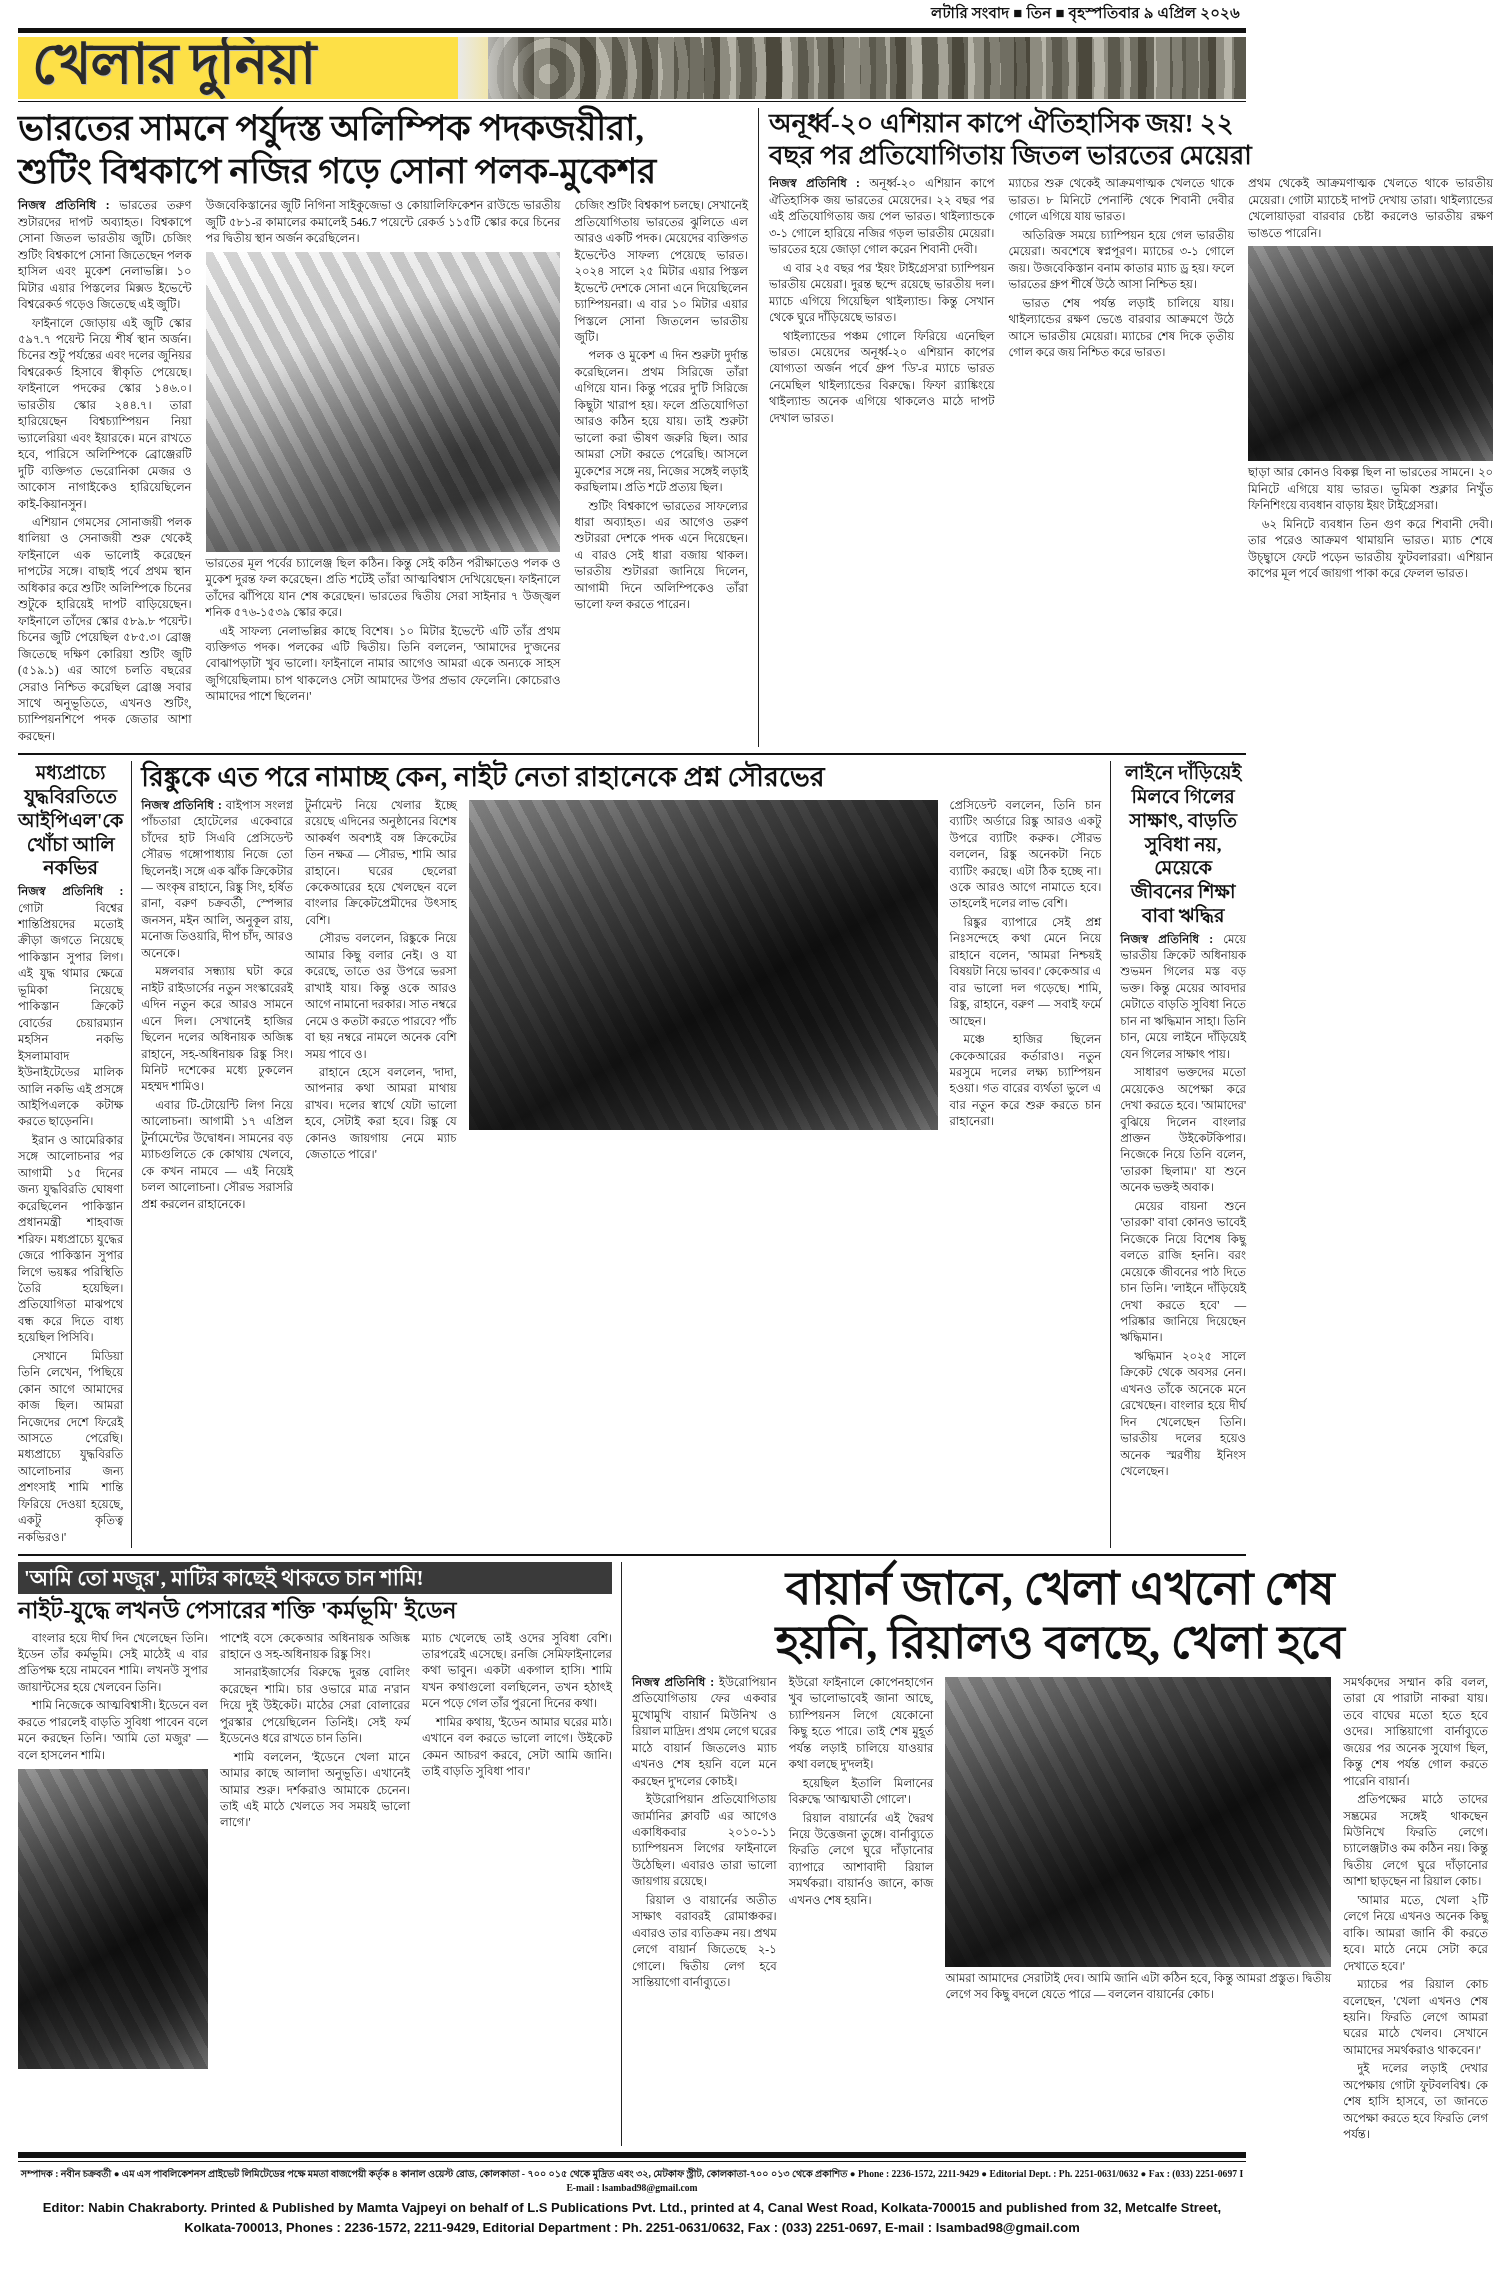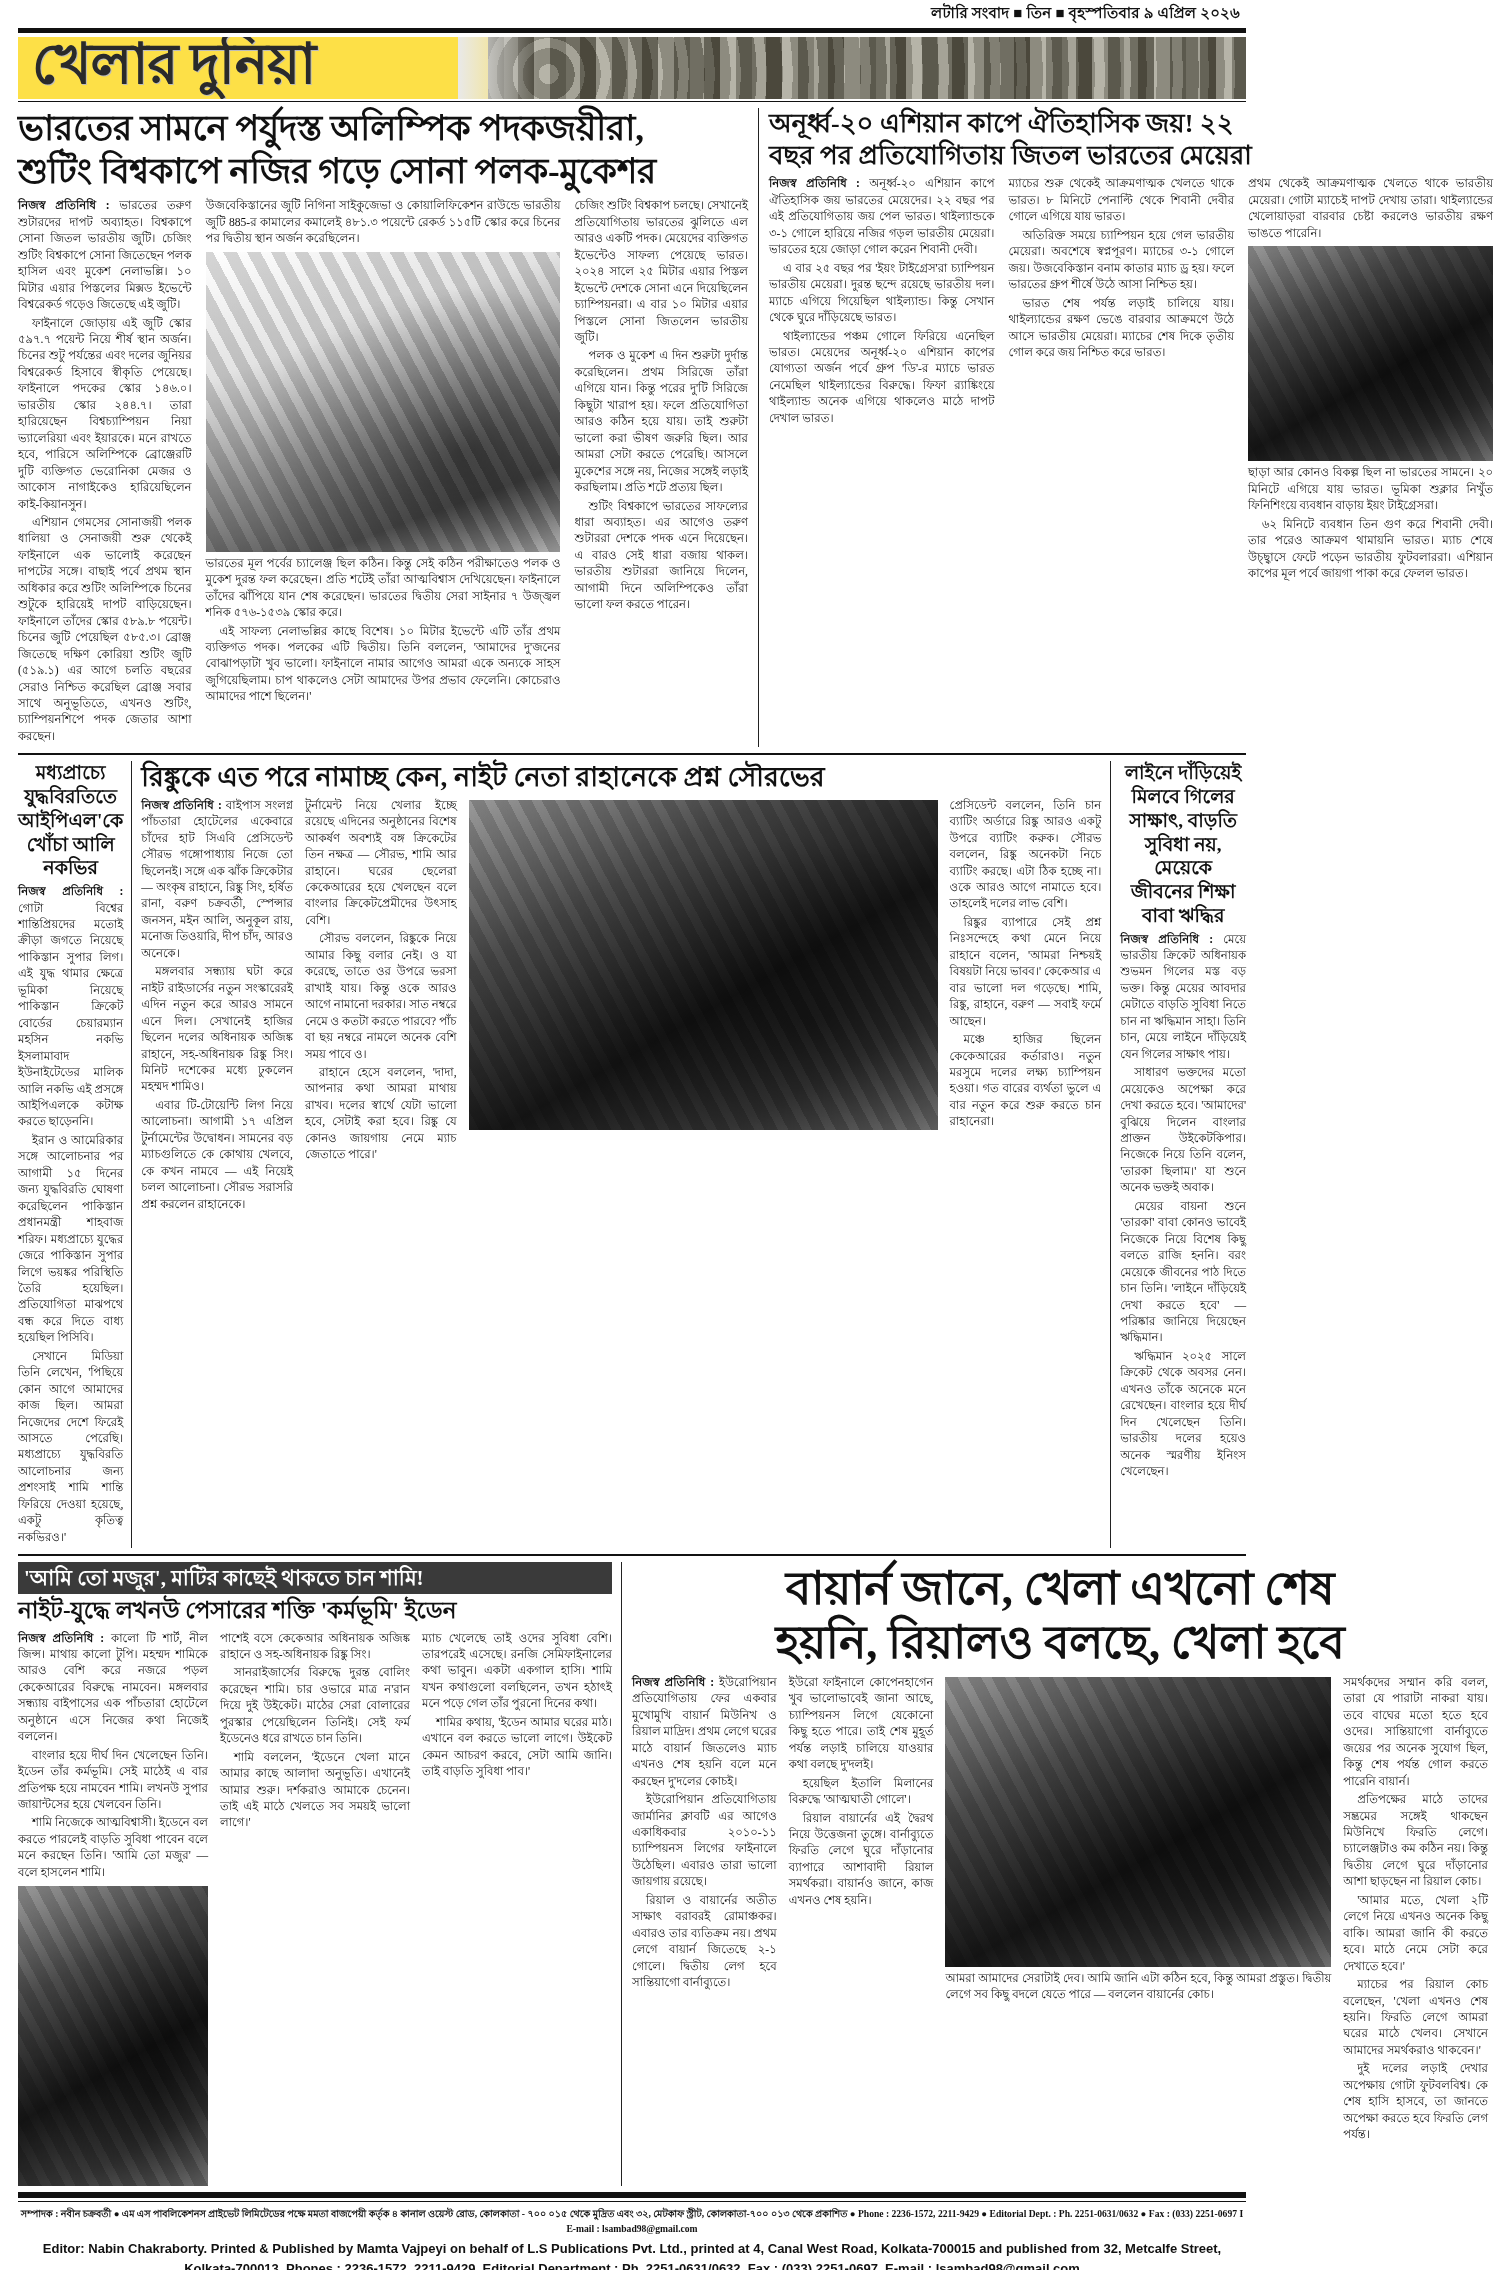--- a/index.html
+++ b/index.html
@@ -97,21 +97,21 @@
       <div class="cols">
         <div class="body-txt" style="width:176px;padding-right:7px;">
           <p class="first"><span class="byline">নিজস্ব প্রতিনিধি :</span>
             <span>ভারতের তরুণ শুটারদের দাপট অব্যাহত। বিশ্বকাপে সোনা জিতল ভারতীয় জুটি। চেজিং শুটিং বিশ্বকাপে সোনা জিতেছেন পলক হাসিল এবং মুকেশ নেলাভল্লি। ১০ মিটার এয়ার পিস্তলের মিক্সড ইভেন্টে বিশ্বরেকর্ড গড়েও জিতেছে এই জুটি।</span></p>
           <p>ফাইনালে জোড়ায় এই জুটি স্কোর ৫৯৭.৭ পয়েন্ট নিয়ে শীর্ষ স্থান অর্জন। চিনের শুটু পর্যন্তের এবং দলের জুনিয়র বিশ্বরেকর্ড হিসাবে স্বীকৃতি পেয়েছে। ফাইনালে পদকের স্কোর ১৪৬.০। ভারতীয় স্কোর ২৪৪.৭। তারা হারিয়েছেন বিশ্বচ্যাম্পিয়ন নিয়া ভ্যালেরিয়া এবং ইয়ারকে। মনে রাখতে হবে, পারিসে অলিম্পিকে ব্রোঞ্জেরটি দুটি ব্যক্তিগত ভেরোনিকা মেজর ও আকোস নাগাইকেও হারিয়েছিলেন কাই-কিয়ানসুন।</p>
           <p>এশিয়ান গেমসের সোনাজয়ী পলক ধালিয়া ও সেনাজয়ী শুরু থেকেই ফাইনালে এক ভালোই করেছেন দাপটের সঙ্গে। বাছাই পর্বে প্রথম স্থান অধিকার করে শুটিং অলিম্পিকে চিনের শুটুকে হারিয়েই দাপট বাড়িয়েছেন। ফাইনালে তাঁদের স্কোর ৫৮৯.৮ পয়েন্ট। চিনের জুটি পেয়েছিল ৫৮৫.৩। ব্রোঞ্জ জিতেছে দক্ষিণ কোরিয়া শুটিং জুটি (৫১৯.১) এর আগে চলতি বছরের সেরাও নিশ্চিত করেছিল ব্রোঞ্জ সবার সাথে অনুভূতিতে, এখনও শুটিং, চ্যাম্পিয়নশিপে পদক জেতার আশা করছেন।</p>
         </div>
 
         <div style="width:360px;padding:0 7px;">
           <div class="body-txt">
-            <p class="first">উজবেকিস্তানের জুটি নিগিনা সাইকুজেভা ও কোয়ালিফিকেশন রাউন্ডে ভারতীয় জুটি 885-র কামালের কমালেই ৪৮১.৩ পয়েন্টে রেকর্ড ১১৫টি স্কোর করে চিনের পর দ্বিতীয় স্থান অর্জন করেছিলেন।</p>
+            <p class="first">উজবেকিস্তানের জুটি নিগিনা সাইকুজেভা ও কোয়ালিফিকেশন রাউন্ডে ভারতীয় জুটি ৫৮১-র কামালের কমালেই 546.7 পয়েন্টে রেকর্ড ১১৫টি স্কোর করে চিনের পর দ্বিতীয় স্থান অর্জন করেছিলেন।</p>
           </div>
           <div class="photo light" style="height:300px;margin:4px 0 4px 0;"></div>
           <div class="body-txt">
             <p class="first">ভারতের মূল পর্বের চ্যালেঞ্জ ছিল কঠিন। কিন্তু সেই কঠিন পরীক্ষাতেও পলক ও মুকেশ দুরন্ত ফল করেছেন। প্রতি শটেই তাঁরা আত্মবিশ্বাস দেখিয়েছেন। ফাইনালে তাঁদের ঝাঁপিয়ে যান শেষ করেছেন। ভারতের দ্বিতীয় সেরা সাইনার ৭ উজ্জ্বল শনিক ৫৭৬-১৫৩৯ স্কোর করে।</p>
             <p>এই সাফল্য নেলাভল্লির কাছে বিশেষ। ১০ মিটার ইভেন্টে এটি তাঁর প্রথম ব্যক্তিগত পদক। পলকের এটি দ্বিতীয়। তিনি বললেন, 'আমাদের দু'জনের বোঝাপড়াটা খুব ভালো। ফাইনালে নামার আগেও আমরা একে অন্যকে সাহস জুগিয়েছিলাম। চাপ থাকলেও সেটা আমাদের উপর প্রভাব ফেলেনি। কোচেরাও আমাদের পাশে ছিলেন।'</p>
           </div>
         </div>
 
         <div class="body-txt" style="width:176px;padding-left:7px;">
           <p class="first">চেজিং শুটিং বিশ্বকাপ চলছে। সেখানেই প্রতিযোগিতায় ভারতের ঝুলিতে এল আরও একটি পদক। মেয়েদের ব্যক্তিগত ইভেন্টেও সাফল্য পেয়েছে ভারত। ২০২৪ সালে ২৫ মিটার এয়ার পিস্তল ইভেন্টে দেশকে সোনা এনে দিয়েছিলেন চ্যাম্পিয়নরা। এ বার ১০ মিটার এয়ার পিস্তলে সোনা জিতলেন ভারতীয় জুটি।</p>
@@ -209,22 +209,20 @@
   <div class="sect-rule"></div>
 
   <div class="cols">
 
     <div style="width:600px;padding-right:9px;">
       <div class="hd-rev">'আমি তো মজুর', মাটির কাছেই থাকতে চান শামি!</div>
       <div class="hd2" style="font-size:23px;margin:3px 0 5px 0;">নাইট-যুদ্ধে লখনউ পেসারের শক্তি 'কর্মভূমি' ইডেন</div>
 
       <div class="cols">
         <div class="body-txt" style="width:190px;padding-right:6px;">
-          <p class="first"><span class="byline">নিজস্ব প্রতিনিধি :</span>
-            <span>কালো টি শার্ট, নীল জিন্স। মাথায় কালো টুপি। মহম্মদ শামিকে আরও বেশি করে নজরে পড়ল কেকেআরের বিরুদ্ধে নামবেন। মঙ্গলবার সন্ধ্যায় বাইপাসের এক পাঁচতারা হোটেলে অনুষ্ঠানে এসে নিজের কথা নিজেই বললেন।</span></p>
           <p>বাংলার হয়ে দীর্ঘ দিন খেলেছেন তিনি। ইডেন তাঁর কর্মভূমি। সেই মাঠেই এ বার প্রতিপক্ষ হয়ে নামবেন শামি। লখনউ সুপার জায়ান্টসের হয়ে খেলবেন তিনি।</p>
           <p>শামি নিজেকে আত্মবিশ্বাসী। ইডেনে বল করতে পারলেই বাড়তি সুবিধা পাবেন বলে মনে করছেন তিনি। 'আমি তো মজুর' — বলে হাসলেন শামি।</p>
           <div class="photo dark" style="height:300px;margin-top:5px;"></div>
         </div>
         <div class="body-txt" style="width:190px;padding:0 6px;">
           <p class="first">পাশেই বসে কেকেআর অধিনায়ক অজিঙ্ক রাহানে ও সহ-অধিনায়ক রিঙ্কু সিং।</p>
           <p>সানরাইজার্সের বিরুদ্ধে দুরন্ত বোলিং করেছেন শামি। চার ওভারে মাত্র ন'রান দিয়ে দুই উইকেট। মাঠের সেরা বোলারের পুরস্কার পেয়েছিলেন তিনিই। সেই ফর্ম ইডেনেও ধরে রাখতে চান তিনি।</p>
           <p>শামি বললেন, 'ইডেনে খেলা মানে আমার কাছে আলাদা অনুভূতি। এখানেই আমার শুরু। দর্শকরাও আমাকে চেনেন। তাই এই মাঠে খেলতে সব সময়ই ভালো লাগে।'</p>
         </div>
         <div class="body-txt" style="width:190px;padding-left:6px;">

